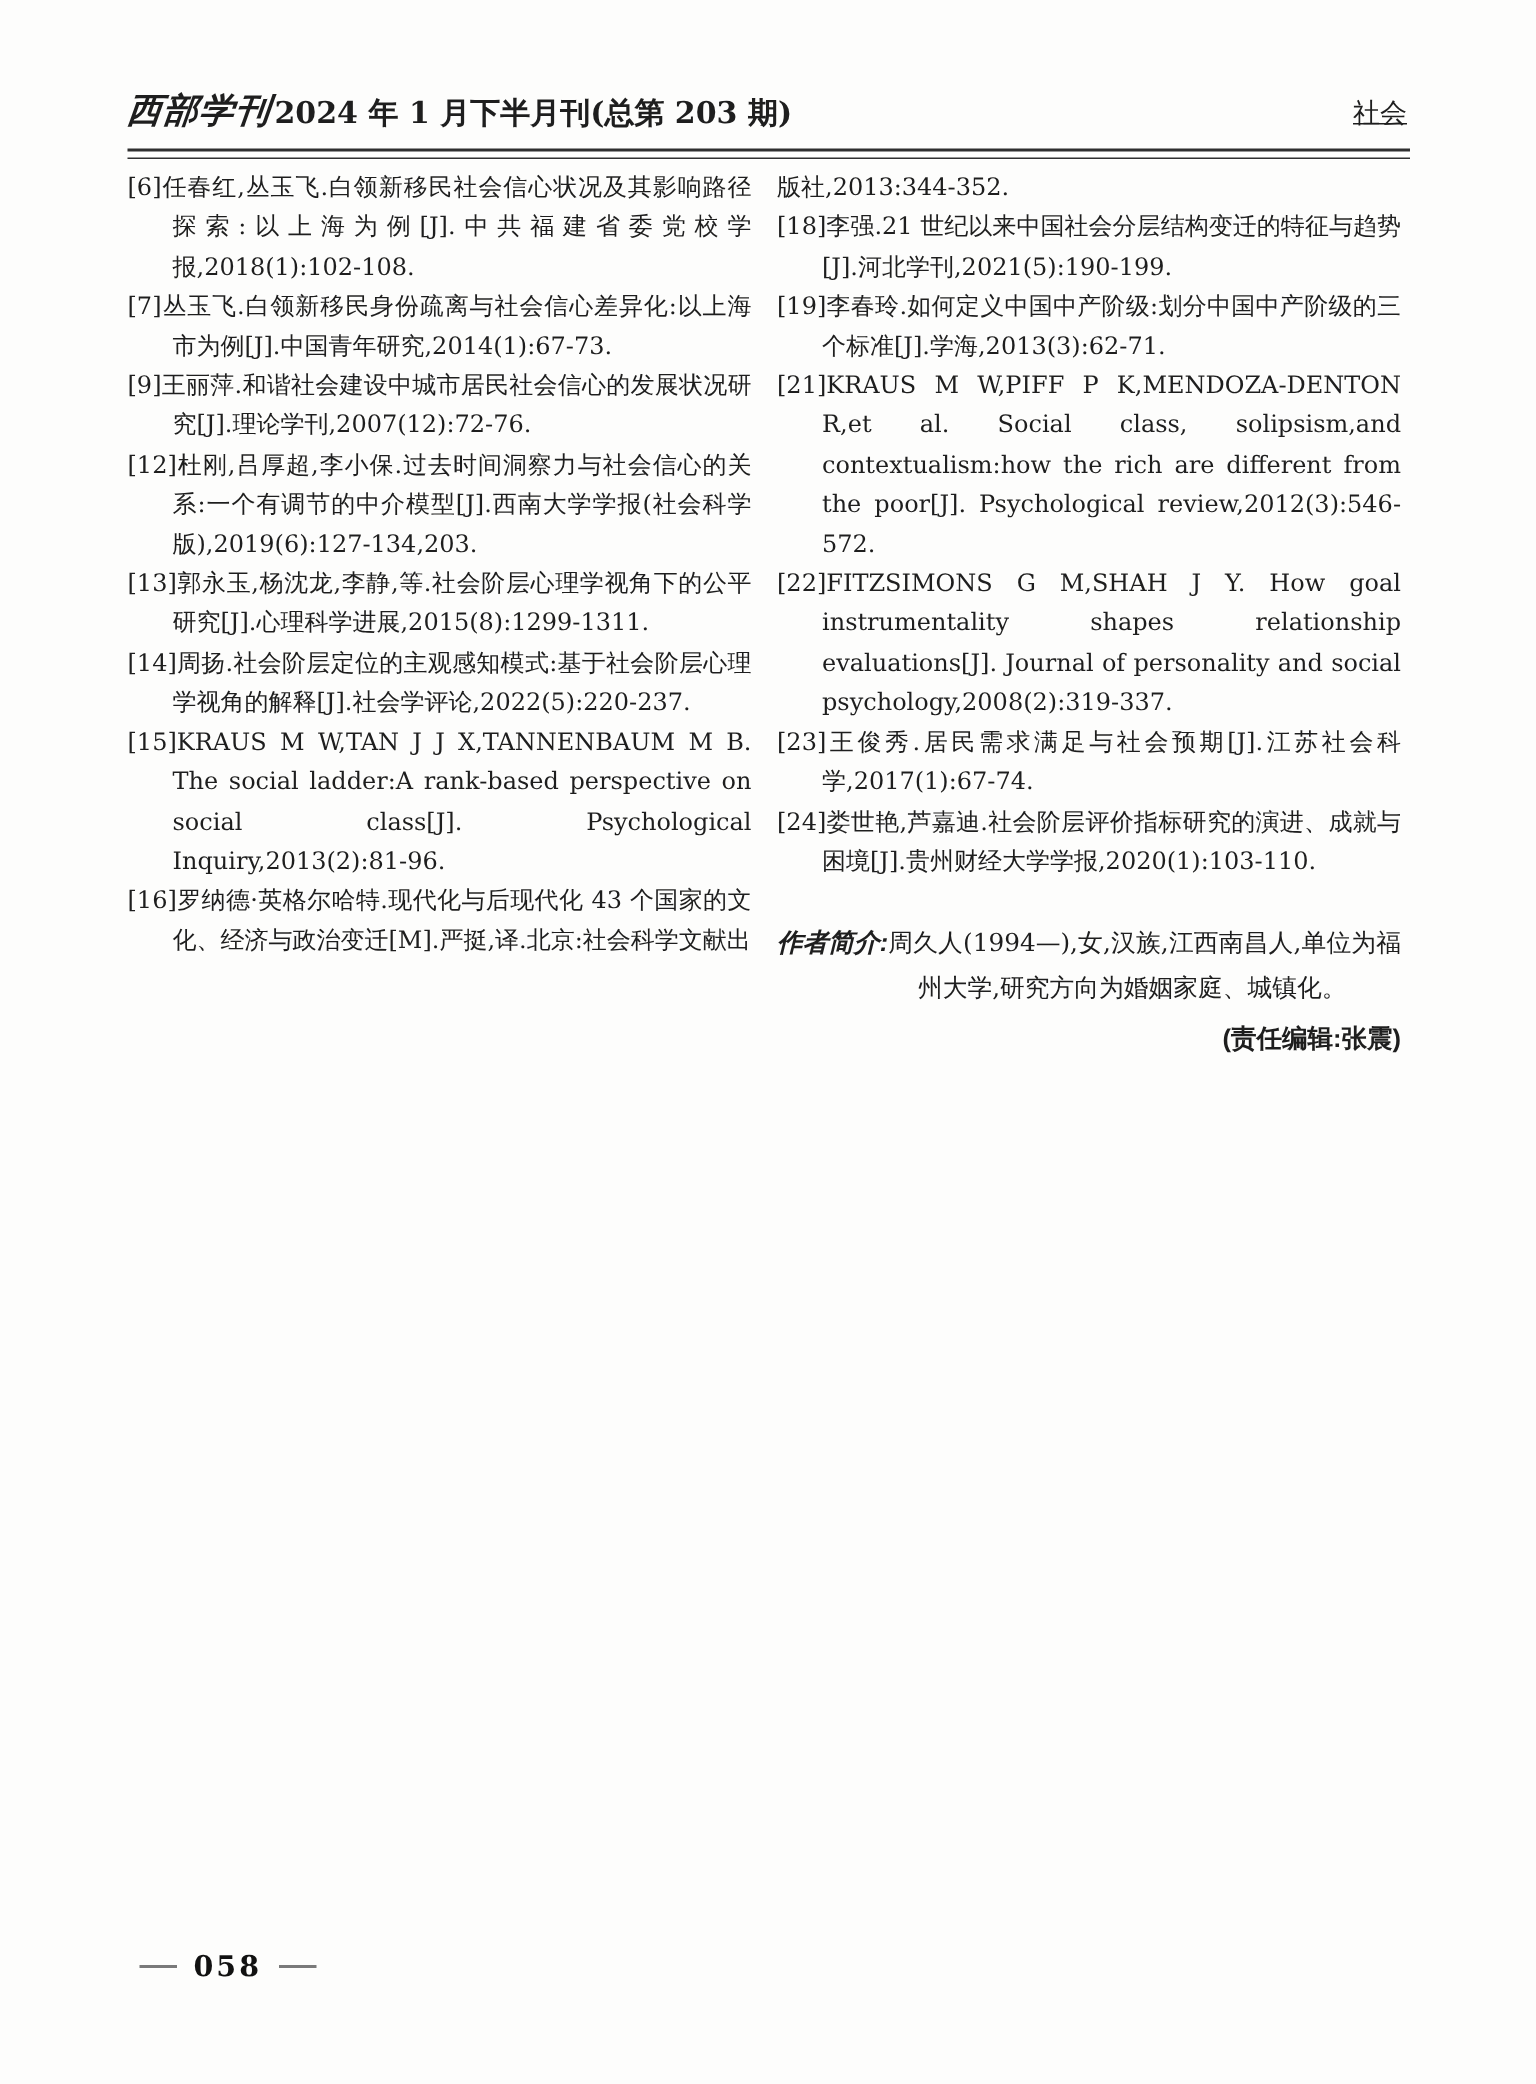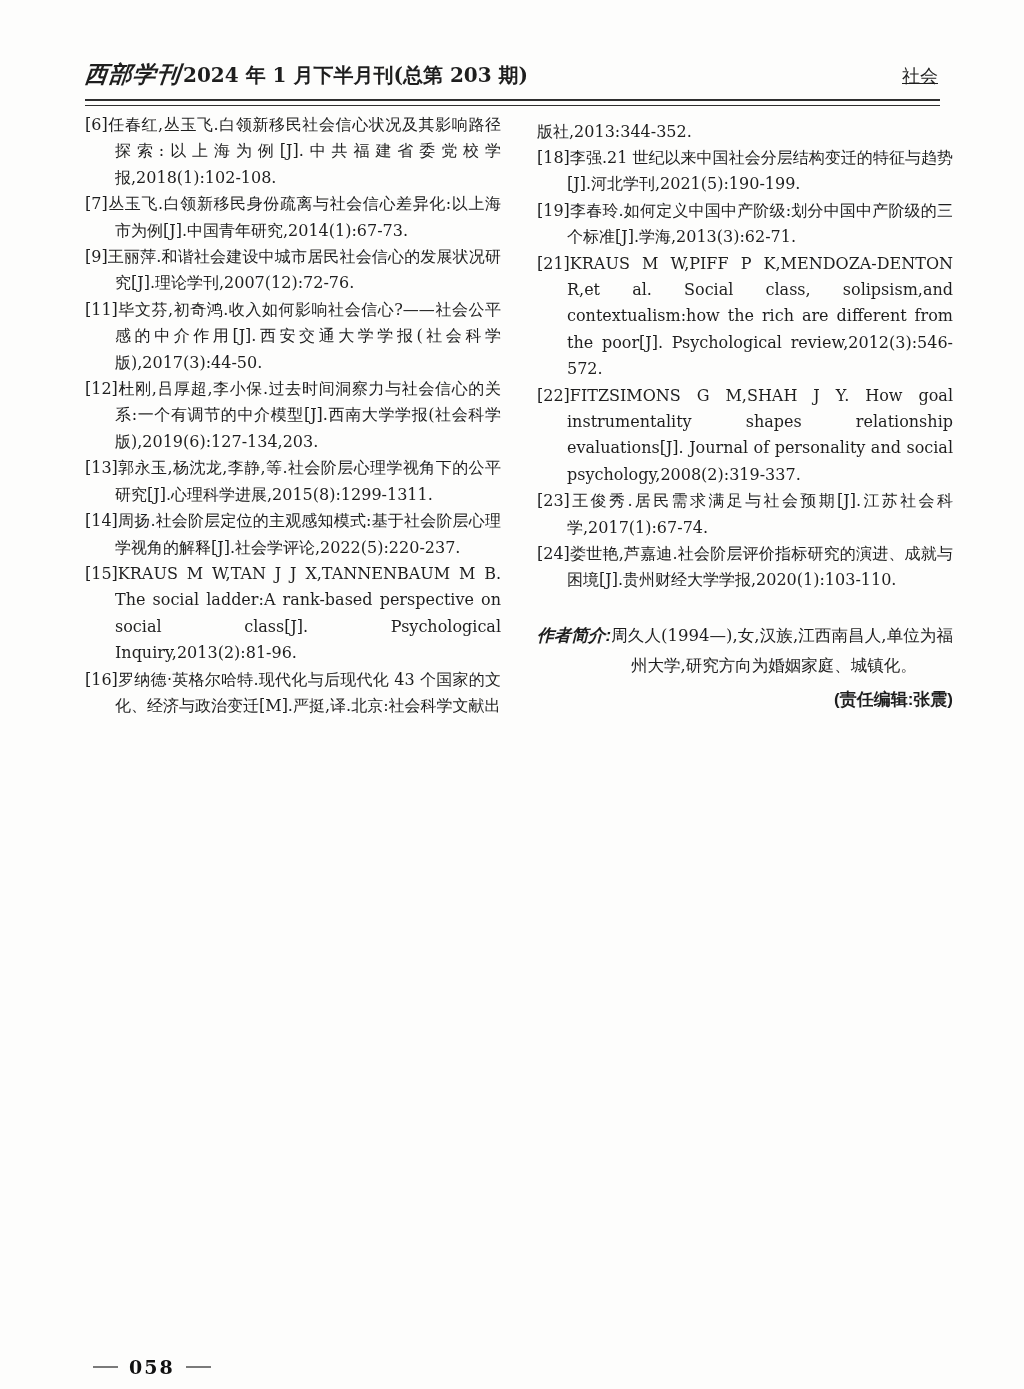--- a/index.html
+++ b/index.html
@@ -26,21 +26,21 @@
     font-weight:700;font-size:20px;line-height:1;margin-left:2px;
   }
   .section{font-size:18px;line-height:1;font-weight:500;text-decoration:underline;}
   .rule{
     position:absolute;left:85px;right:84px;top:99px;height:4px;
     border-top:2px solid #2f2f2f;border-bottom:1px solid #2f2f2f;
   }
   
   .columns{
     position:absolute;left:85px;top:112px;width:853px;
-    display:flex;gap:36px;align-items:center;
+    display:flex;gap:17px;
   }
   .col{
     width:416px;flex:0 0 416px;
     font-size:16px;line-height:26.4px;
     text-align:justify;text-justify:inter-ideograph;
   }
   .ref{padding-left:30px;text-indent:-30px;}
   .ref-label{white-space:nowrap;}
   .continuation{padding-left:30px;}
   
@@ -55,21 +55,21 @@
     font-weight:700;font-size:17px;font-style:italic;
   }
   .editor{
     margin-top:6px;
     text-align:right;
     font-family:"Liberation Sans","DejaVu Sans",sans-serif;
     font-weight:700;font-size:17px;line-height:26px;
   }
   
   .footer{
-    position:absolute;left:93px;top:1356px;height:22px;
+    position:absolute;left:93px;top:1300px;height:22px;
     display:flex;align-items:center;gap:11px;
   }
   .dash{width:25px;height:2px;background:#7a7a7a;}
   .page-num{
     font-weight:700;font-size:19px;letter-spacing:2px;line-height:1;
     color:#111;
   }
 </style>
 </head>
 <body>
@@ -91,21 +91,20 @@
     <section class="col">
 
         <div class="ref"><span class="ref-label">[6]</span><span>任春红,丛玉飞.白领新移民社会信心状况及其影响路径探索:以上海为例[J].中共福建省委党校学报,2018(1):102-108.</span></div>
 
         <div class="ref"><span class="ref-label">[7]</span><span>丛玉飞.白领新移民身份疏离与社会信心差异化:以上海市为例[J].中国青年研究,2014(1):67-73.</span></div>
 
 
         <div class="ref"><span class="ref-label">[9]</span><span>王丽萍.和谐社会建设中城市居民社会信心的发展状况研究[J].理论学刊,2007(12):72-76.</span></div>
 
 
-        <div class="ref"><span class="ref-label">[11]</span><span>毕文芬,初奇鸿.收入如何影响社会信心?——社会公平感的中介作用[J].西安交通大学学报(社会科学版),2017(3):44-50.</span></div>
 
         <div class="ref"><span class="ref-label">[12]</span><span>杜刚,吕厚超,李小保.过去时间洞察力与社会信心的关系:一个有调节的中介模型[J].西南大学学报(社会科学版),2019(6):127-134,203.</span></div>
 
         <div class="ref"><span class="ref-label">[13]</span><span>郭永玉,杨沈龙,李静,等.社会阶层心理学视角下的公平研究[J].心理科学进展,2015(8):1299-1311.</span></div>
 
         <div class="ref"><span class="ref-label">[14]</span><span>周扬.社会阶层定位的主观感知模式:基于社会阶层心理学视角的解释[J].社会学评论,2022(5):220-237.</span></div>
 
         <div class="ref"><span class="ref-label">[15]</span><span>KRAUS M W,TAN J J X,TANNENBAUM M B. The social ladder:A rank-based perspective on social class[J]. Psychological Inquiry,2013(2):81-96.</span></div>
 
         <div class="ref"><span class="ref-label">[16]</span><span>罗纳德·英格尔哈特.现代化与后现代化 43 个国家的文化、经济与政治变迁[M].严挺,译.北京:社会科学文献出</span></div>

